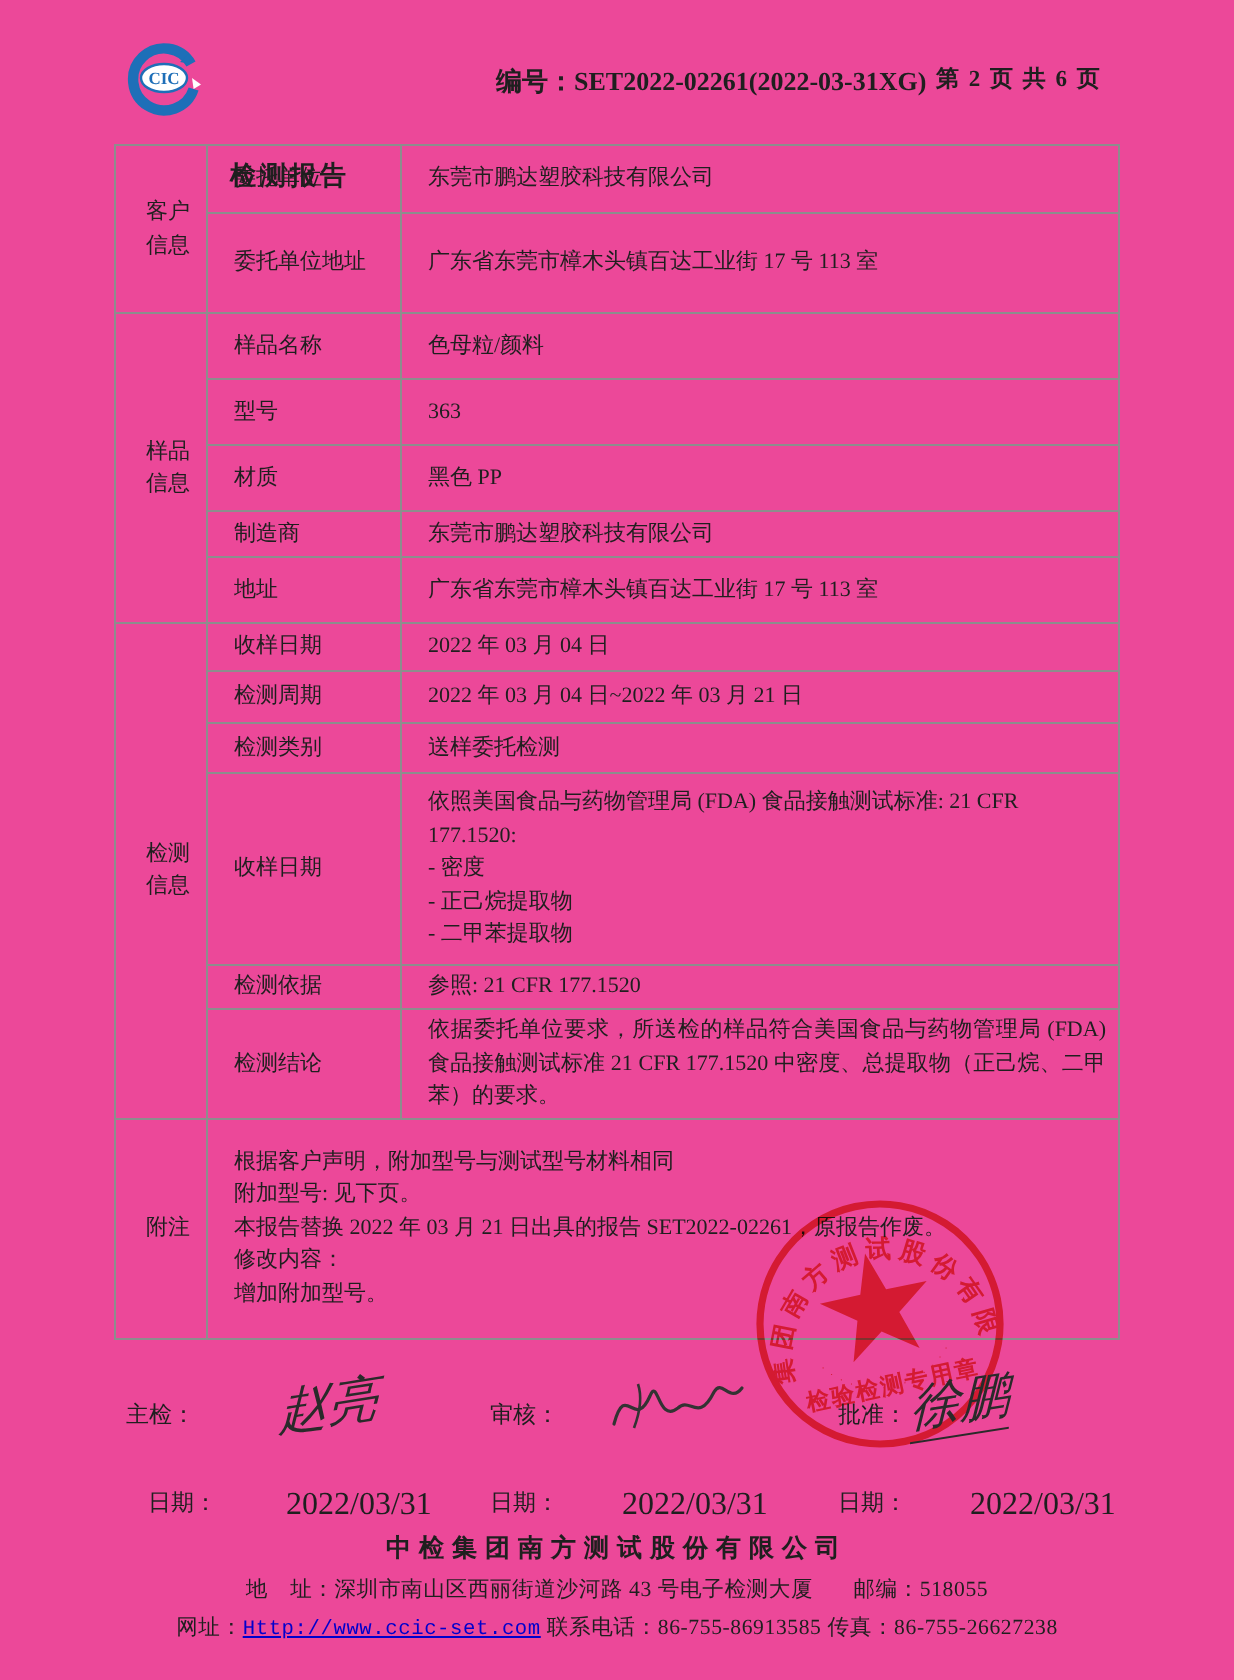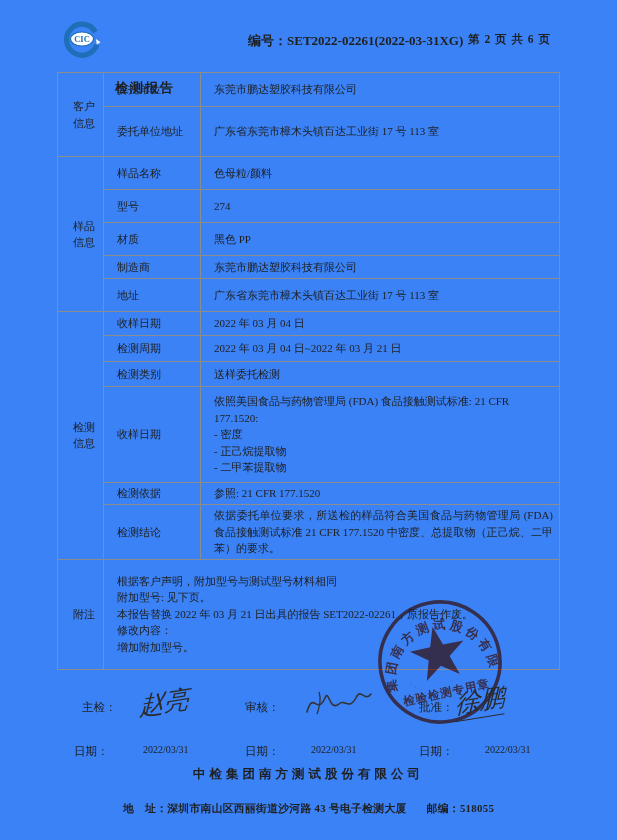--- a/index.html
+++ b/index.html
@@ -2,21 +2,21 @@
 <html><head>
 <meta charset="utf-8">
 <style>
   * { margin: 0; padding: 0; box-sizing: border-box; }
   html, body { background: #ffffff; }
   body { font-family: "Liberation Serif", "DejaVu Serif", serif; color: #1f1f1f; }
   .page {
     position: relative;
     width: 617px; height: 840px;
     margin: 0 auto;
-    background: #3b82f6;
+    background: #ec4899;
     overflow: hidden;
   }
 
   
   .header { position: absolute; top: 18px; left: 0; width: 617px; height: 46px; }
   .logo { position: absolute; left: 62px; top: 1px; width: 40px; height: 40px; }
   .hdr-title {
     position: absolute; left: 115px; top: 13px;
     font-size: 13px; font-weight: bold; letter-spacing: 2px; margin-top: 48px;
   }
@@ -60,34 +60,34 @@
     transform: rotate(-12deg);
     opacity: 0.88;
     mix-blend-mode: multiply;
     pointer-events: none;
   }
 
   
   .sigzone { position: absolute; left: 57px; top: 688px; width: 520px; height: 80px; font-size: 11.5px; }
   .sig-label { position: absolute; top: 12px; }
   .date-label { position: absolute; top: 56px; }
-  .date-val { position: absolute; top: 56px; font-size: 10px; }
+  .date-val { position: absolute; top: 56px; font-size: 16px; }
   .sig-hand {
     position: absolute;
     font-size: 25px; font-style: italic; color: #2a2a2a;
     font-family: "DejaVu Serif", serif;
     transform: rotate(-9deg) skewX(-10deg);
     white-space: nowrap;
   }
   .sig-underline { border-bottom: 1.8px solid #2a2a2a; padding-bottom: 0px; }
 
   
   .footer { position: absolute; left: 0; top: 766px; width: 617px; text-align: center; }
   .ft-company { font-size: 12.5px; font-weight: bold; letter-spacing: 4px; }
-  .ft-line { font-size: 10.8px; margin-top: 19px; letter-spacing: 0.3px; font-weight: bold; }
+  .ft-line { font-size: 10.8px; margin-top: 5px; letter-spacing: 0.3px; }
   .ft-link {
     font-family: "Liberation Mono", "DejaVu Sans Mono", monospace;
     color: #0000cc; text-decoration: underline; font-size: 10.3px;
   }
 </style>
 </head>
 <body>
 
 <div class="page">
 
@@ -120,21 +120,21 @@
       </tr>
 
       <tr style="height:33px">
         <td class="sec" rowspan="5">样品
 信息</td>
         <td class="lab">样品名称</td>
         <td class="val">色母粒/颜料</td>
       </tr>
       <tr style="height:33px">
         <td class="lab">型号</td>
-        <td class="val">274</td>
+        <td class="val">363</td>
       </tr>
       <tr style="height:33px">
         <td class="lab">材质</td>
         <td class="val">黑色 PP</td>
       </tr>
       <tr style="height:23px">
         <td class="lab">制造商</td>
         <td class="val">东莞市鹏达塑胶科技有限公司</td>
       </tr>
       <tr style="height:33px">
@@ -196,21 +196,21 @@
       </text>
       <path d="M 69 33 L 75.6 52.6 L 96.3 52.8 L 79.7 65.1 L 85.9 84.9 L 69 72.8 L 52.1 84.9 L 58.3 65.1 L 41.7 52.8 L 62.4 52.6 Z" fill="#e2453a"></path>
       <text x="69" y="104" text-anchor="middle" font-size="11.6" fill="#e2453a" font-family="Liberation Serif, serif" font-weight="bold" letter-spacing="1">检验检测专用章</text>
       <text font-size="5" fill="#e2453a" letter-spacing="4">
         <textPath href="#arcBottom" startOffset="50%" text-anchor="middle">··············</textPath>
       </text>
     </svg>
   </div>
 
   <div class="sigzone">
-    <span class="sig-label" style="left:25px">主检：</span>
+    <span class="sig-label" style="left:6px">主检：</span>
     <span class="sig-hand" style="left:82px; top:-2px">赵亮</span>
 
     <span class="sig-label" style="left:188px">审核：</span>
     <svg style="position:absolute; left:242px; top:-6px" width="76" height="42">
       <path d="M8,30 C14,8 18,34 26,16 C30,6 30,30 40,22 C46,16 50,30 58,14 C62,7 66,20 72,12" fill="none" stroke="#333333" stroke-width="1.6" stroke-linecap="round"></path>
       <path d="M20,10 C22,16 21,24 18,32" fill="none" stroke="#333333" stroke-width="1.3"></path>
     </svg>
 
     <span class="sig-label" style="left:362px">批准：</span>
     <span class="sig-hand sig-underline" style="left:398px; top:-4px">徐鹏</span>
@@ -223,15 +223,20 @@
     <span class="date-val" style="left:428px">2022/03/31</span>
   </div>
 
   <div class="footer">
     <div class="ft-company">中检集团南方测试股份有限公司</div>
     <div class="ft-line">
       <span>地　址：</span><span>深圳市南山区西丽街道沙河路 43 号电子检测大厦</span>
       <span style="display:inline-block;width:14px"></span>
       <span>邮编：</span><span>518055</span>
     </div>
+    <div class="ft-line">
+      <span>网址：</span><a class="ft-link" href="#">Http://www.ccic-set.com</a>
+      <span>联系电话：</span><span>86-755-86913585</span>
+      <span>传真：</span><span>86-755-26627238</span>
+    </div>
   </div>
 
 </div>
 
 </body></html>

